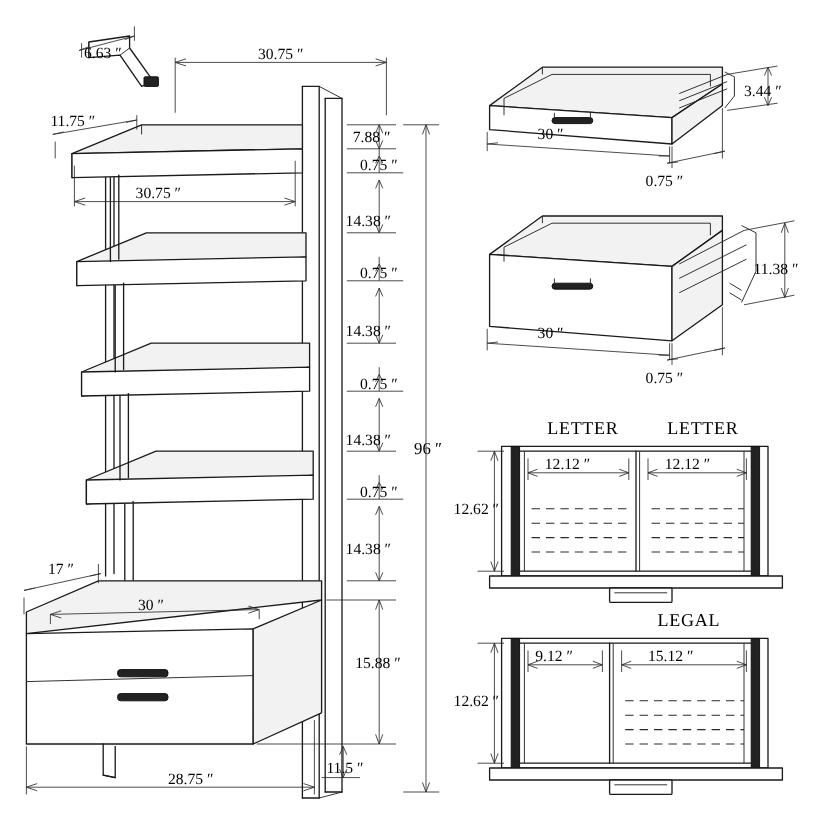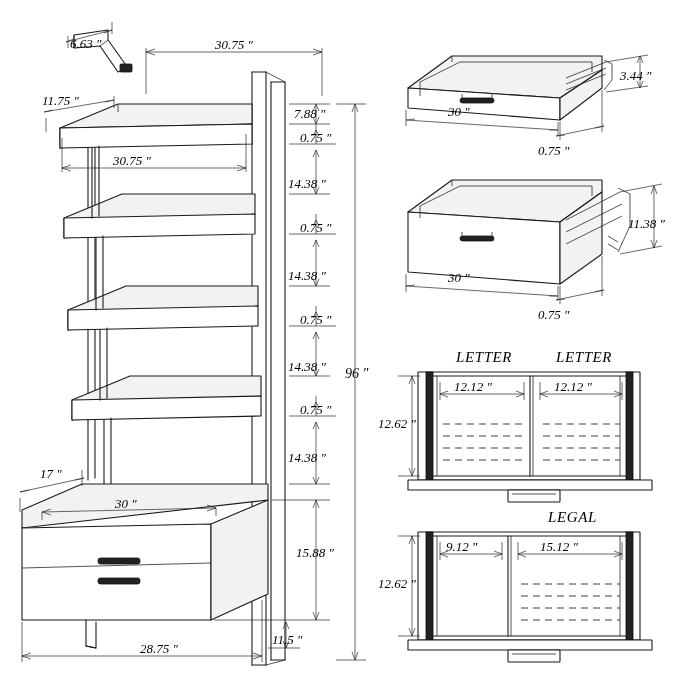--- a/index.html
+++ b/index.html
@@ -11,21 +11,20 @@
     width: 700px;
     height: 700px;
     font-family: "Liberation Serif", serif;
     color: #000000;
     overflow: hidden;
   }
   #stage {
     position: relative;
     width: 700px;
     height: 700px;
-    font-style: italic;
   }
   svg.diagram {
     position: absolute;
     left: 0;
     top: 0;
     width: 700px;
     height: 700px;
   }
   .ln {
     stroke: #1a1a1a;

